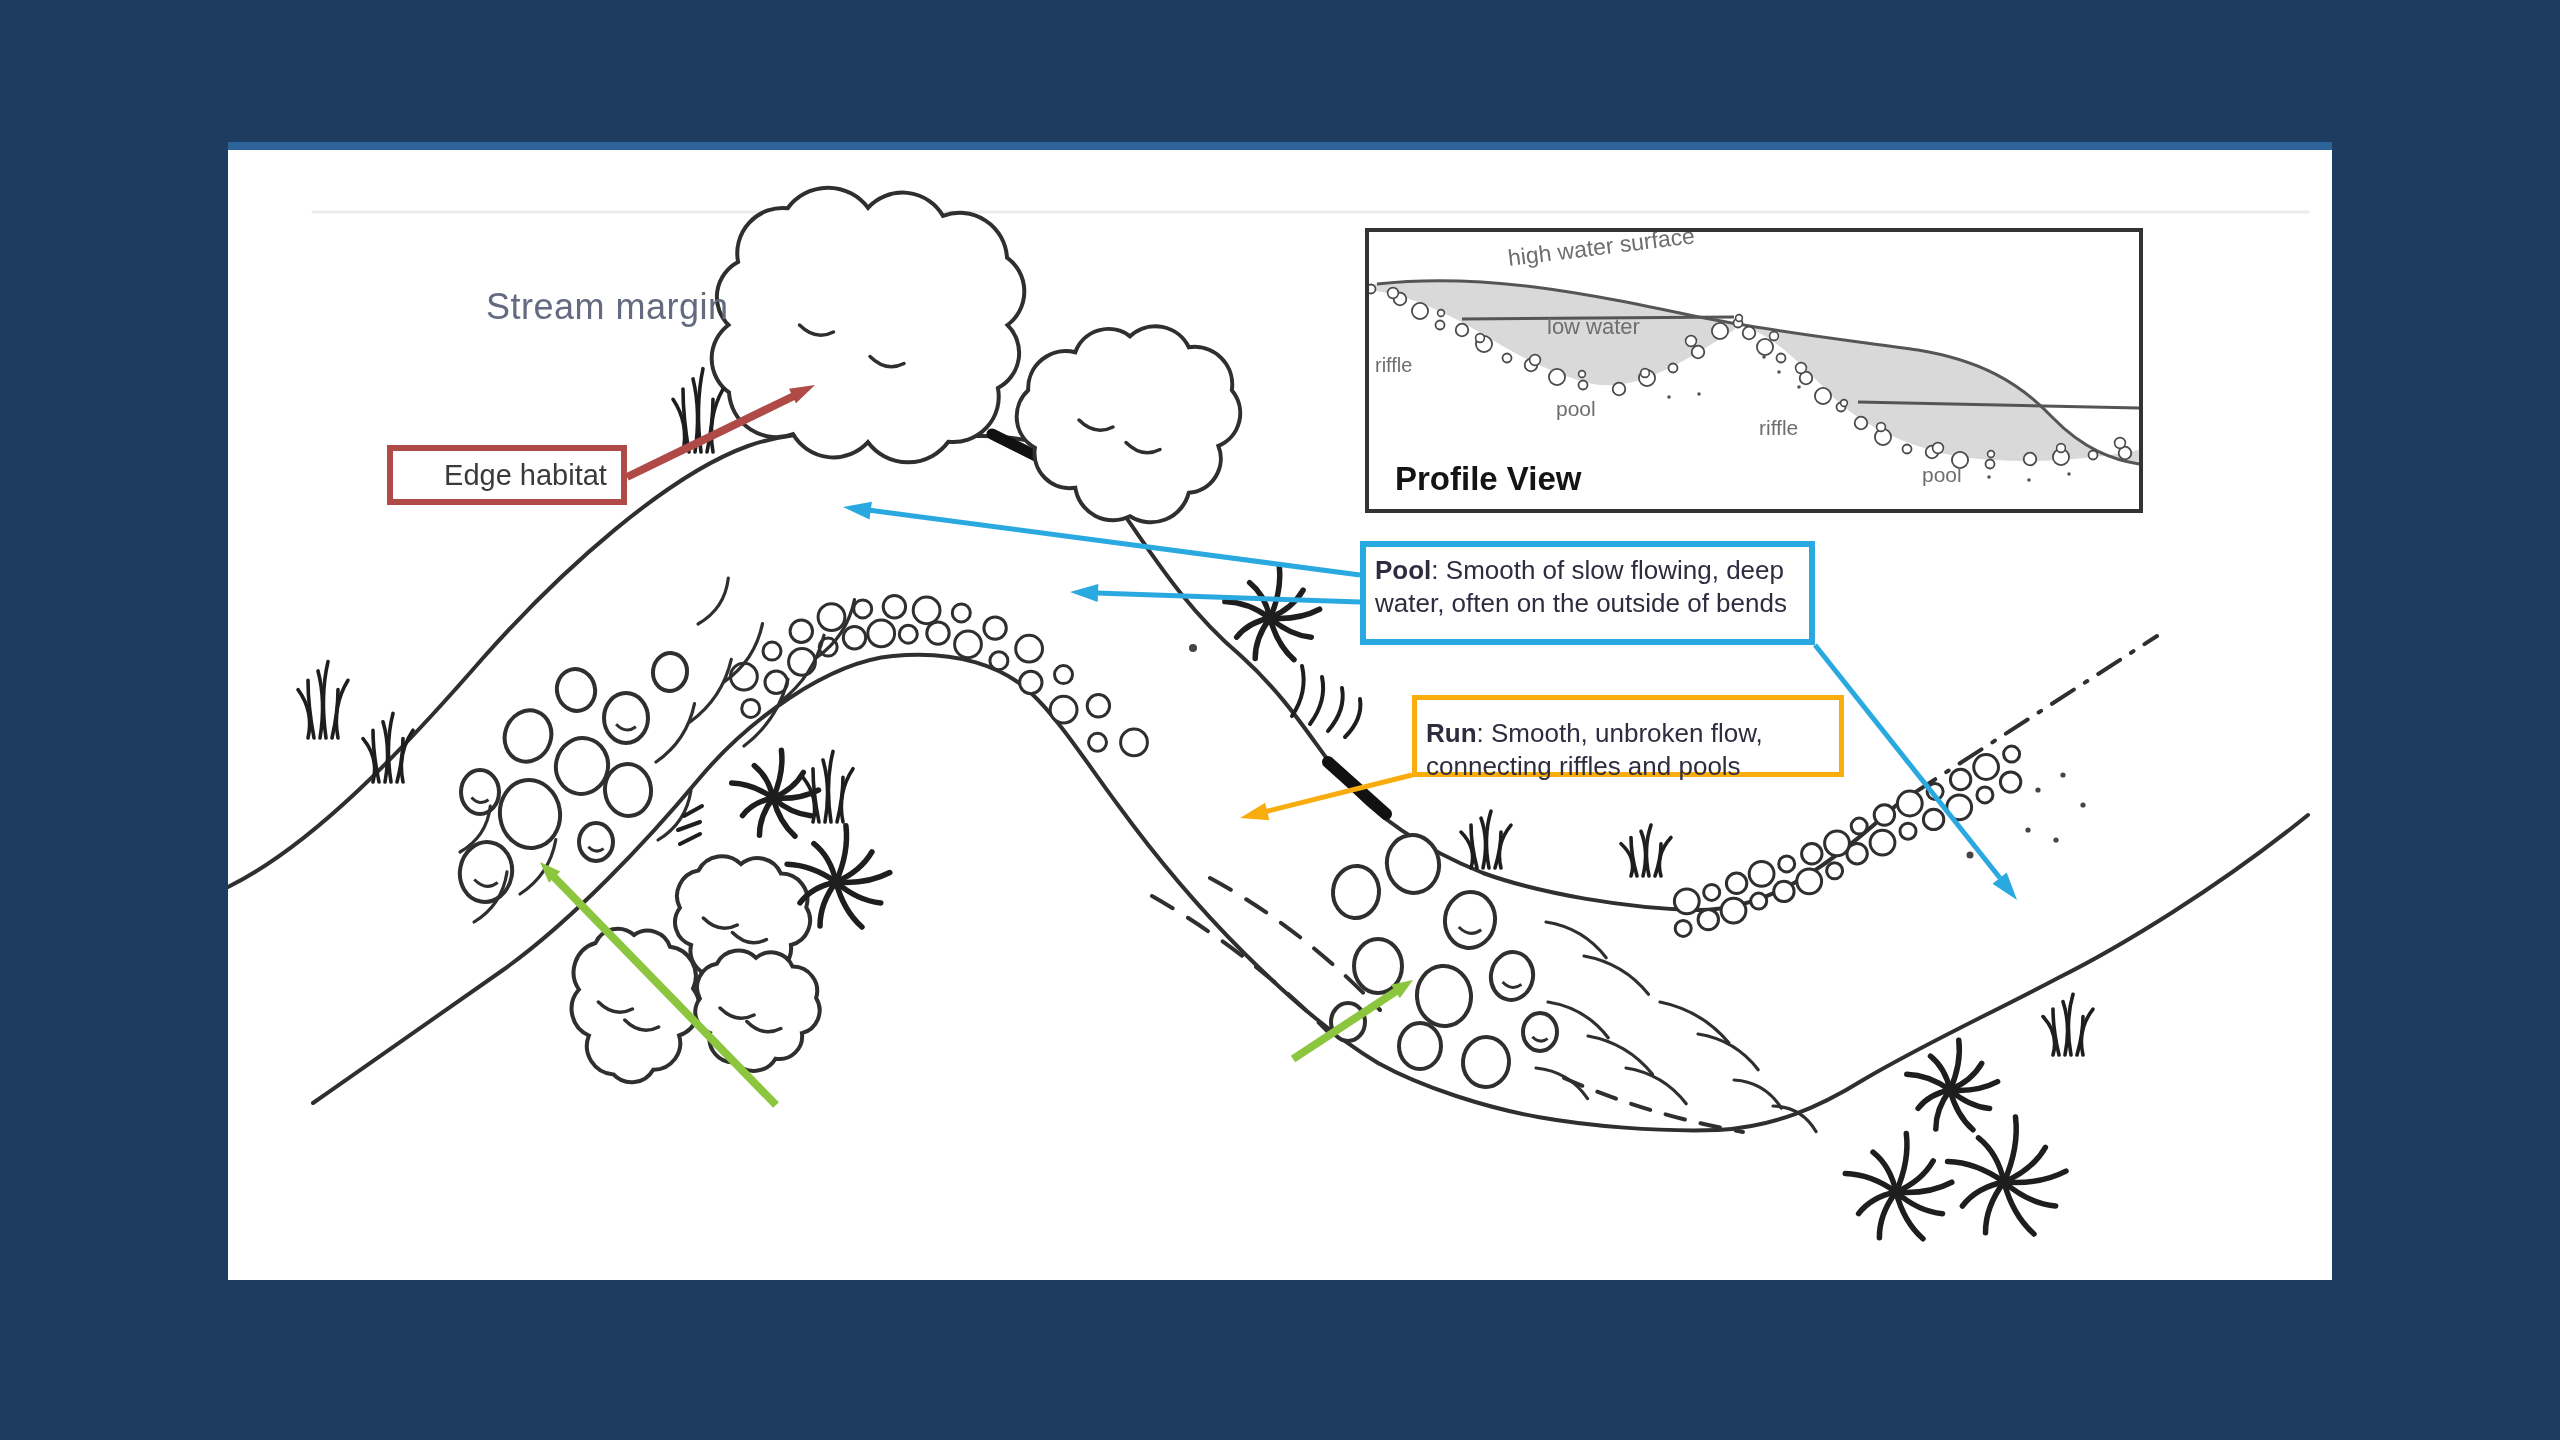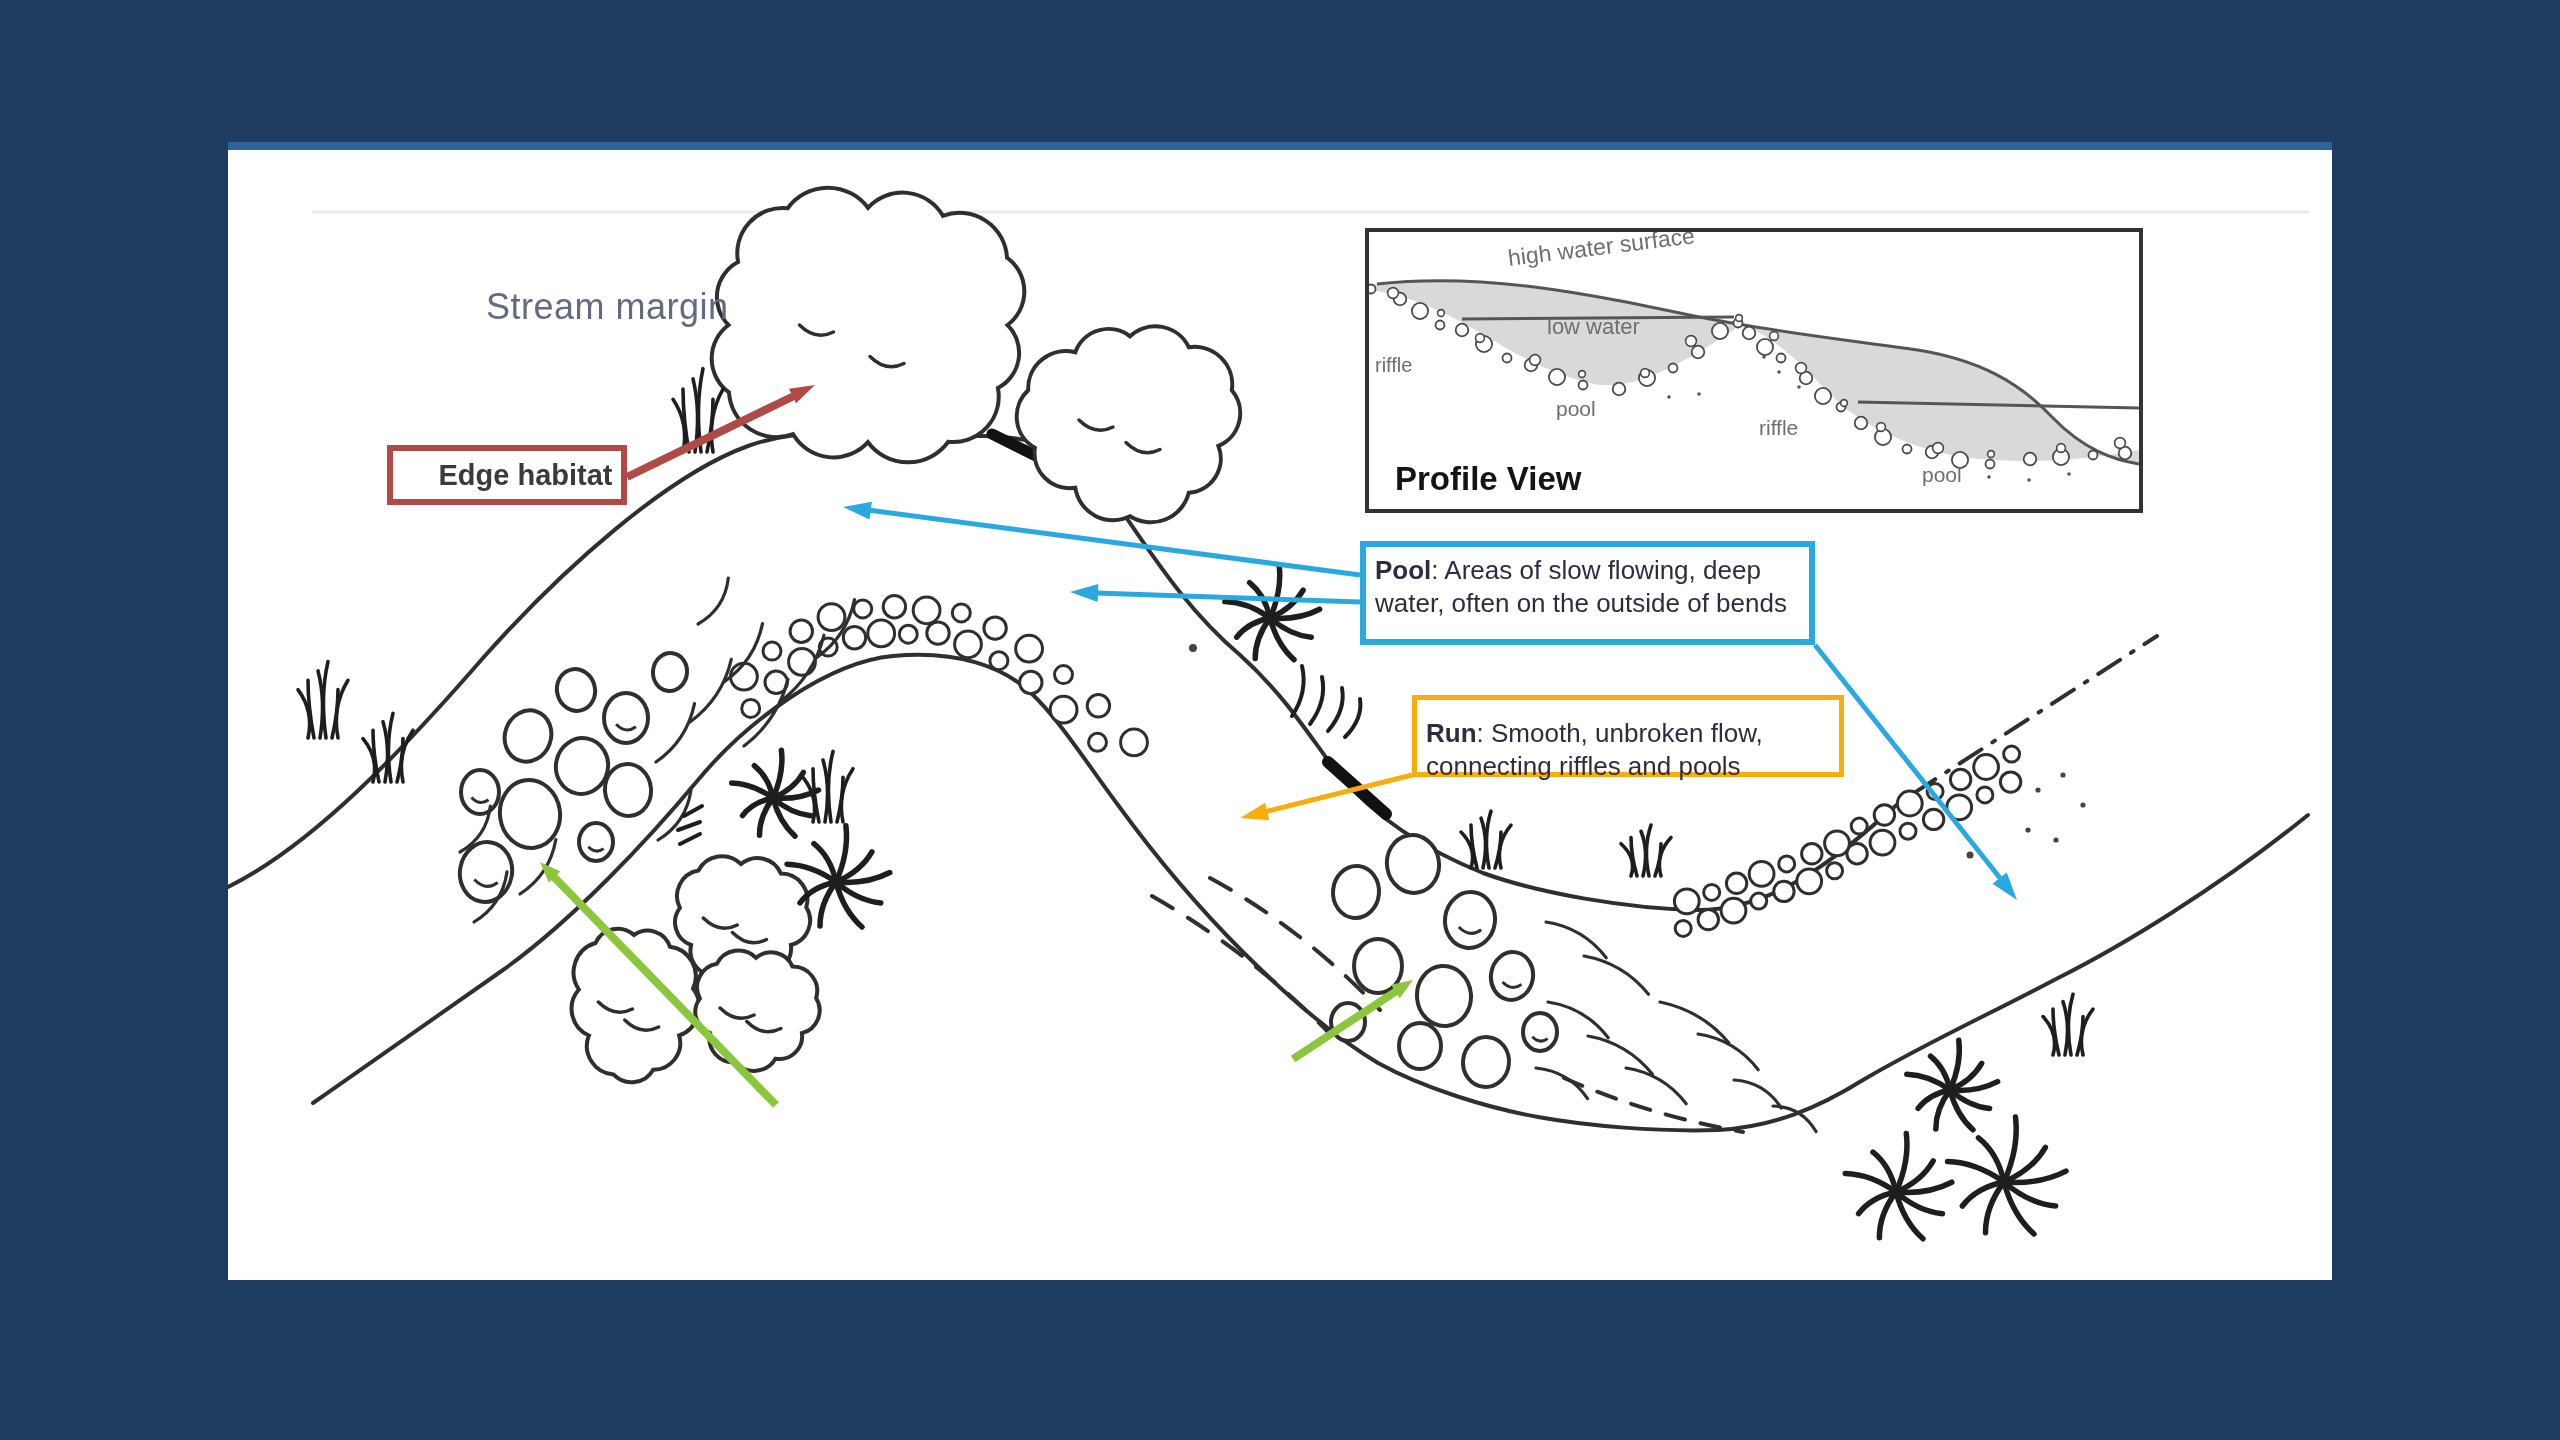--- a/index.html
+++ b/index.html
@@ -7,21 +7,21 @@
          font-family:"Liberation Sans",sans-serif;}
   #top-strip{position:absolute;left:228px;top:142px;width:2104px;height:9px;background:#2e6399;}
   #slide{position:absolute;left:228px;top:150px;width:2104px;height:1130px;background:#ffffff;}
   #scene{position:absolute;left:0;top:0;width:2104px;height:1130px;}
   .abs{position:absolute;box-sizing:border-box;}
   #stream-margin{left:258px;top:136px;font-size:36px;color:#646a80;letter-spacing:.5px;}
   .callout{background:#fff;color:#2f2c40;font-size:26px;line-height:1.27;}
   .callout b{font-weight:700;}
   #edge-box{left:159px;top:295px;width:240px;height:60px;border:6px solid #af4a46;
             display:flex;align-items:center;justify-content:center;
-            font-weight:700;font-size:29px;color:#3a3a3a;background:#fff;padding-left:37px;}
+            font-weight:400;font-size:29px;color:#3a3a3a;background:#fff;padding-left:37px;}
   #pool-box{left:1132px;top:391px;width:455px;height:104px;border:6px solid #2aa9e0;padding:7px 9px;}
   #run-box{left:1184px;top:545px;width:432px;height:82px;border:5px solid #f8ad0d;padding:17px 9px;}
   #riffle-box{left:547px;top:907px;width:520px;height:122px;border:6px solid #8cc63e;padding:10px 13px;
               text-align:justify;}
   #profile-inset{left:1137px;top:78px;width:778px;height:285px;border:4px solid #333;background:#fff;}
   #profile-inset svg{display:block;}
   svg text{font-family:"Liberation Sans",sans-serif;}
 </style>
 </head>
 <body>
@@ -322,21 +322,21 @@
       </g>
     </svg>
 
     <div id="stream-margin" class="abs">Stream margin</div>
 
     <div id="edge-box" class="abs">
       <span>Edge habitat</span>
     </div>
 
     <div id="pool-box" class="abs callout">
-      <b>Pool</b><span>: Areas of slow flowing, deep water, often on the outside of bends</span>
+      <b>Pool</b><span>: Smooth of slow flowing, deep water, often on the outside of bends</span>
     </div>
 
     <div id="run-box" class="abs callout">
       <b>Run</b><span>: Smooth, unbroken flow, connecting riffles and pools</span>
     </div>
 
 
     <div id="profile-inset" class="abs">
       <svg viewBox="0 0 770 277" width="770" height="277">
         <path fill="#d9d9d9" d="M 8,52 C 115,40 220,62 325,84 C 410,101 495,110 549,118 C 610,128 650,150 683,185

